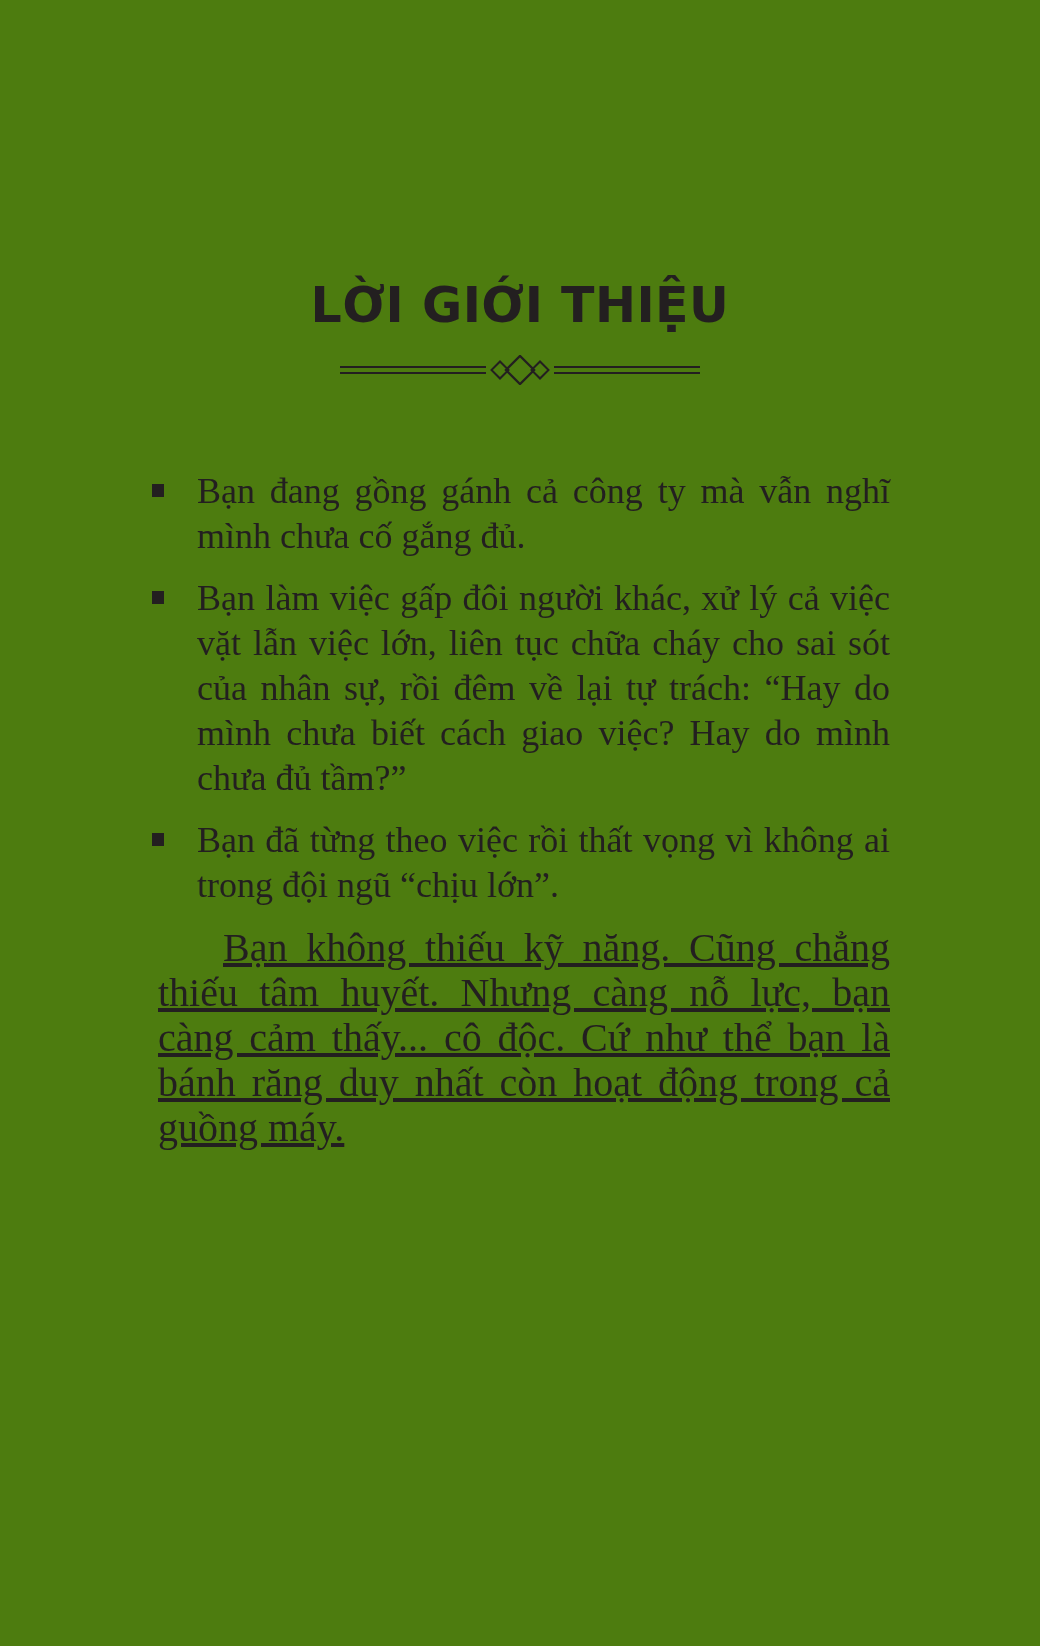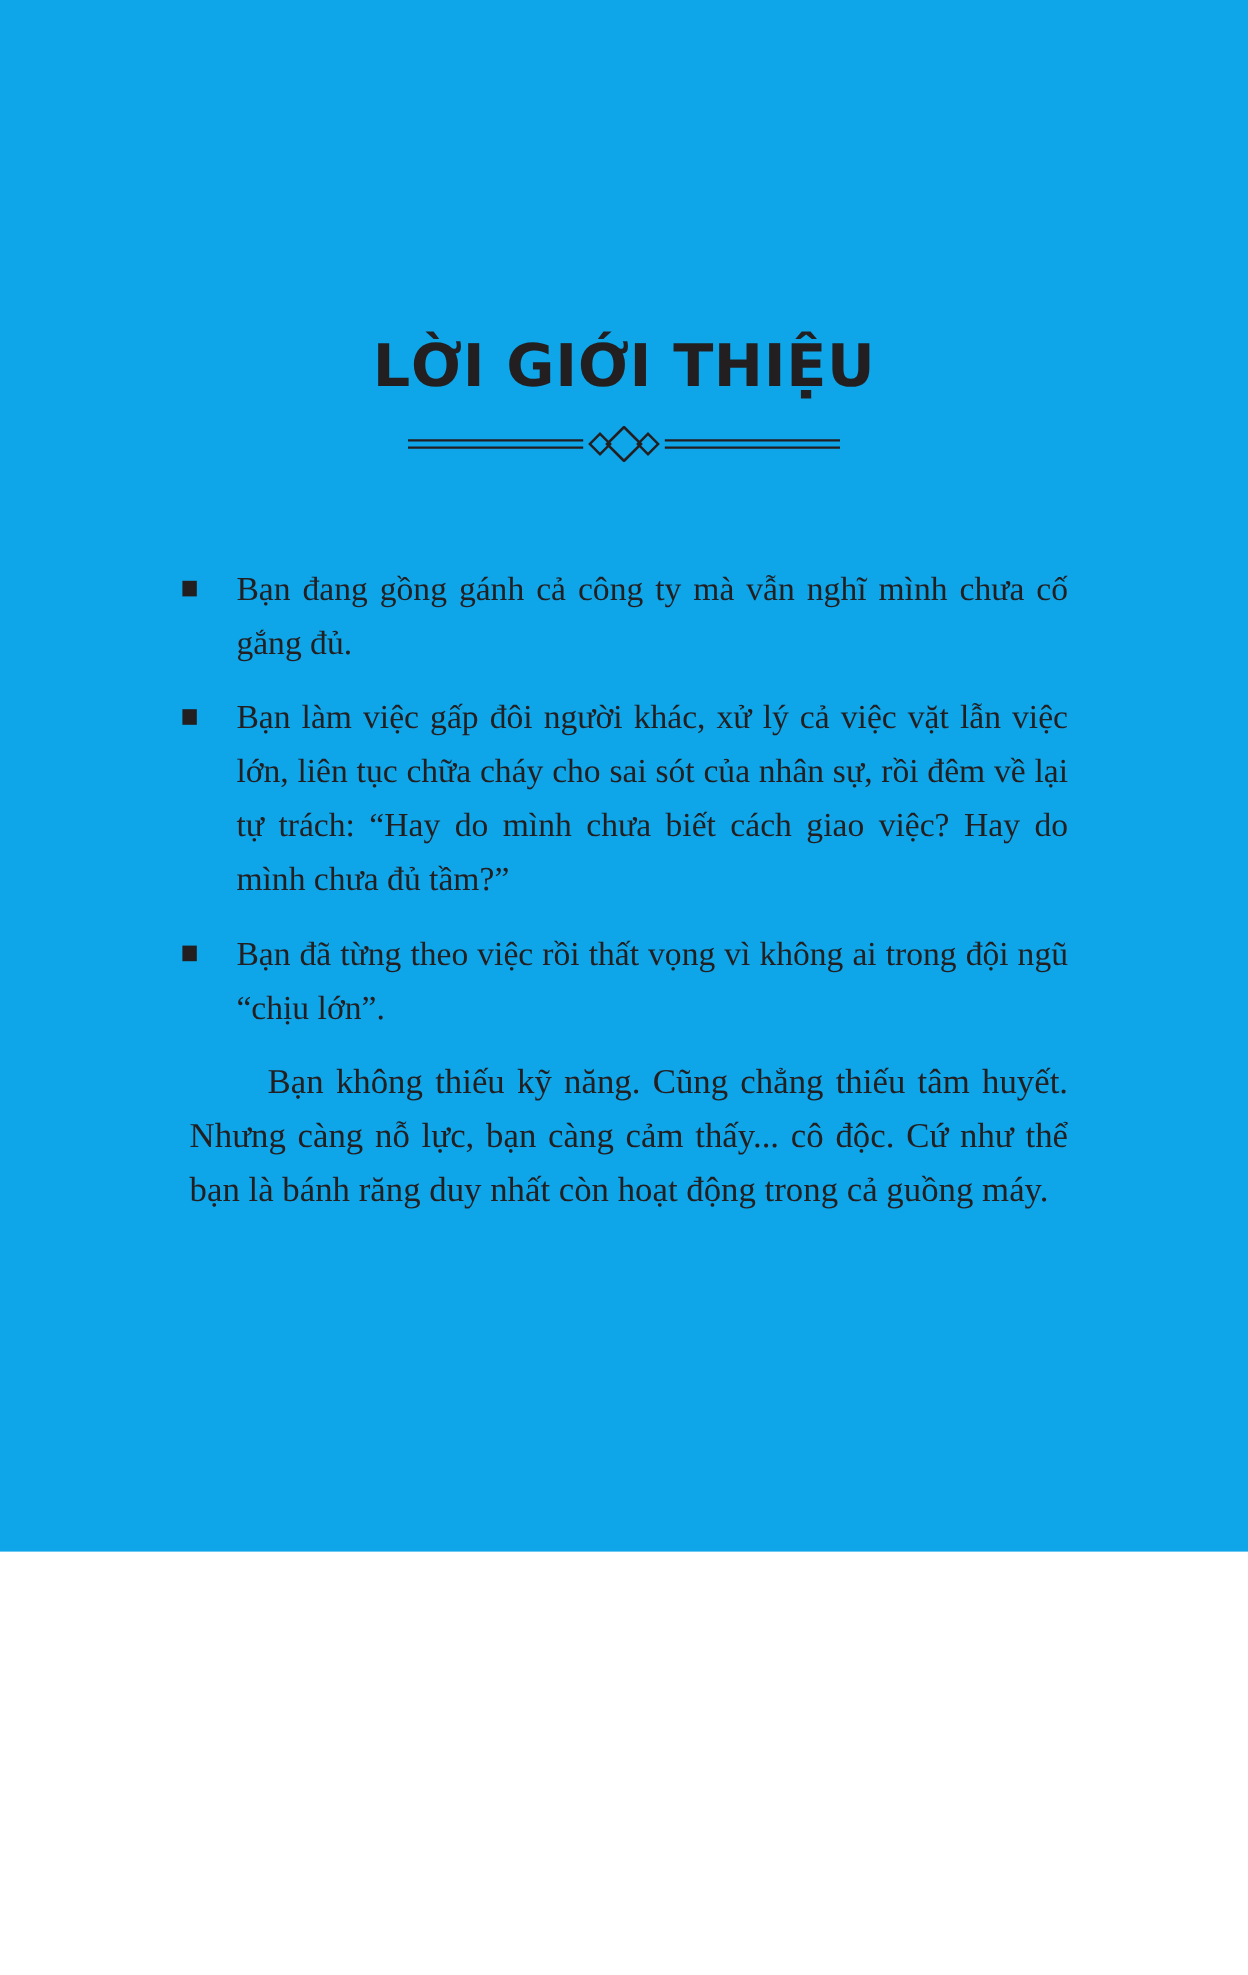--- a/index.html
+++ b/index.html
@@ -6,22 +6,22 @@
   html, body { background: #ffffff; }
   body {
     width: 1040px;
     height: 1646px;
     font-family: "Liberation Serif", "DejaVu Serif", serif;
     color: #231f20;
     overflow: hidden;
   }
   .page {
     width: 1040px;
-    height: 1293px;
-    background: #0ea5e9;
+    height: 1646px;
+    background: #4d7c0f;
     position: relative;
   }
   
   .title {
     padding-top: 270px;
     text-align: center;
     font-family: "DejaVu Sans", "Liberation Sans", sans-serif;
     font-weight: bold;
     font-size: 49px;
     line-height: 71px;
@@ -49,33 +49,34 @@
   .marker {
     flex: 0 0 auto;
     width: 12px;
     height: 13px;
     background: #231f20;
     margin-top: 15px;
     margin-right: 33px;
   }
   .bullet-text {
     flex: 1 1 auto;
-    font-size: 28px;
+    font-size: 36px;
     line-height: 45px;
     text-align: justify;
     text-justify: inter-word;
   }
   .closing {
     margin-left: 6px;
     margin-top: 17px;
-    font-size: 29px;
+    font-size: 40px;
     line-height: 45px;
     text-align: justify;
     text-justify: inter-word;
     text-indent: 65px;
+    text-decoration: underline;
   }
 </style>
 </head>
 <body>
 
 <div class="page">
 
   <h1 class="title">
     <span class="title-line">LỜI GIỚI THIỆU</span>
   </h1>

